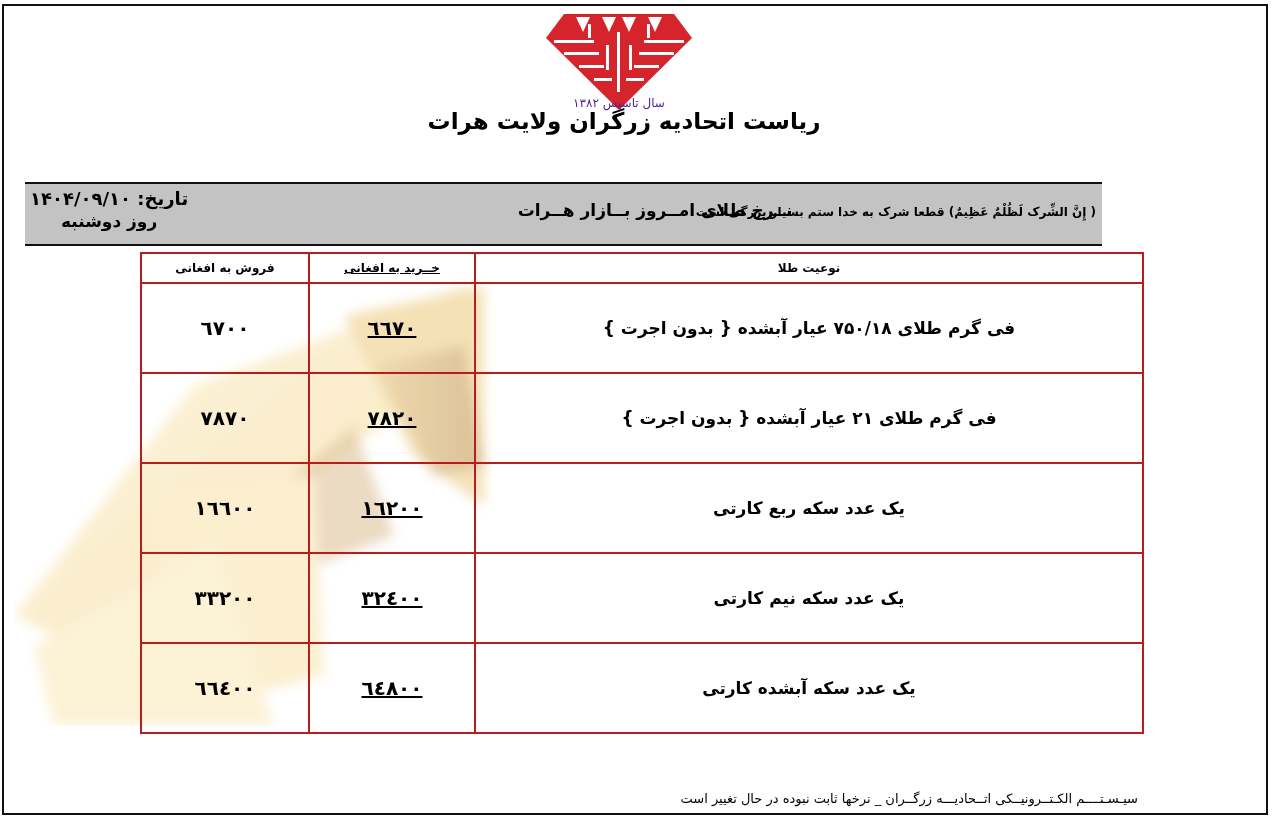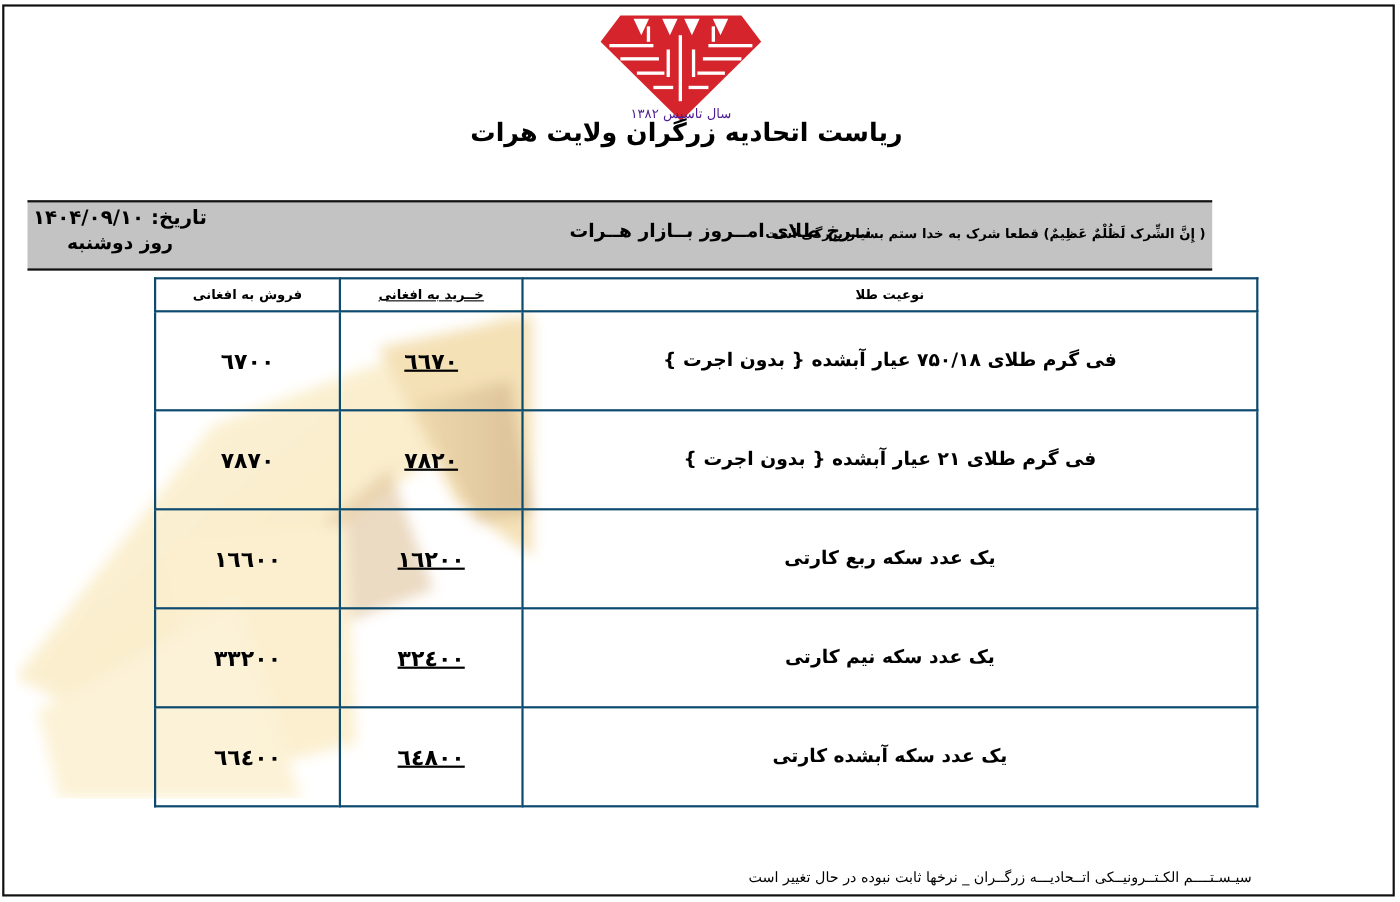--- a/index.html
+++ b/index.html
@@ -97,21 +97,21 @@
   
   .price-table {
     position: absolute;
     left: 136px; top: 246px;
     width: 1004px;
     border-collapse: collapse;
     direction: rtl;
     background: transparent;
   }
   .price-table th, .price-table td {
-    border: 2px solid #0c4a6e;
+    border: 2px solid #b91c1c;
     text-align: center;
     padding: 0;
   }
   .price-table th {
     height: 28px;
     font-size: 12px;
     font-weight: bold;
   }
   .price-table td {
     height: 88px;

